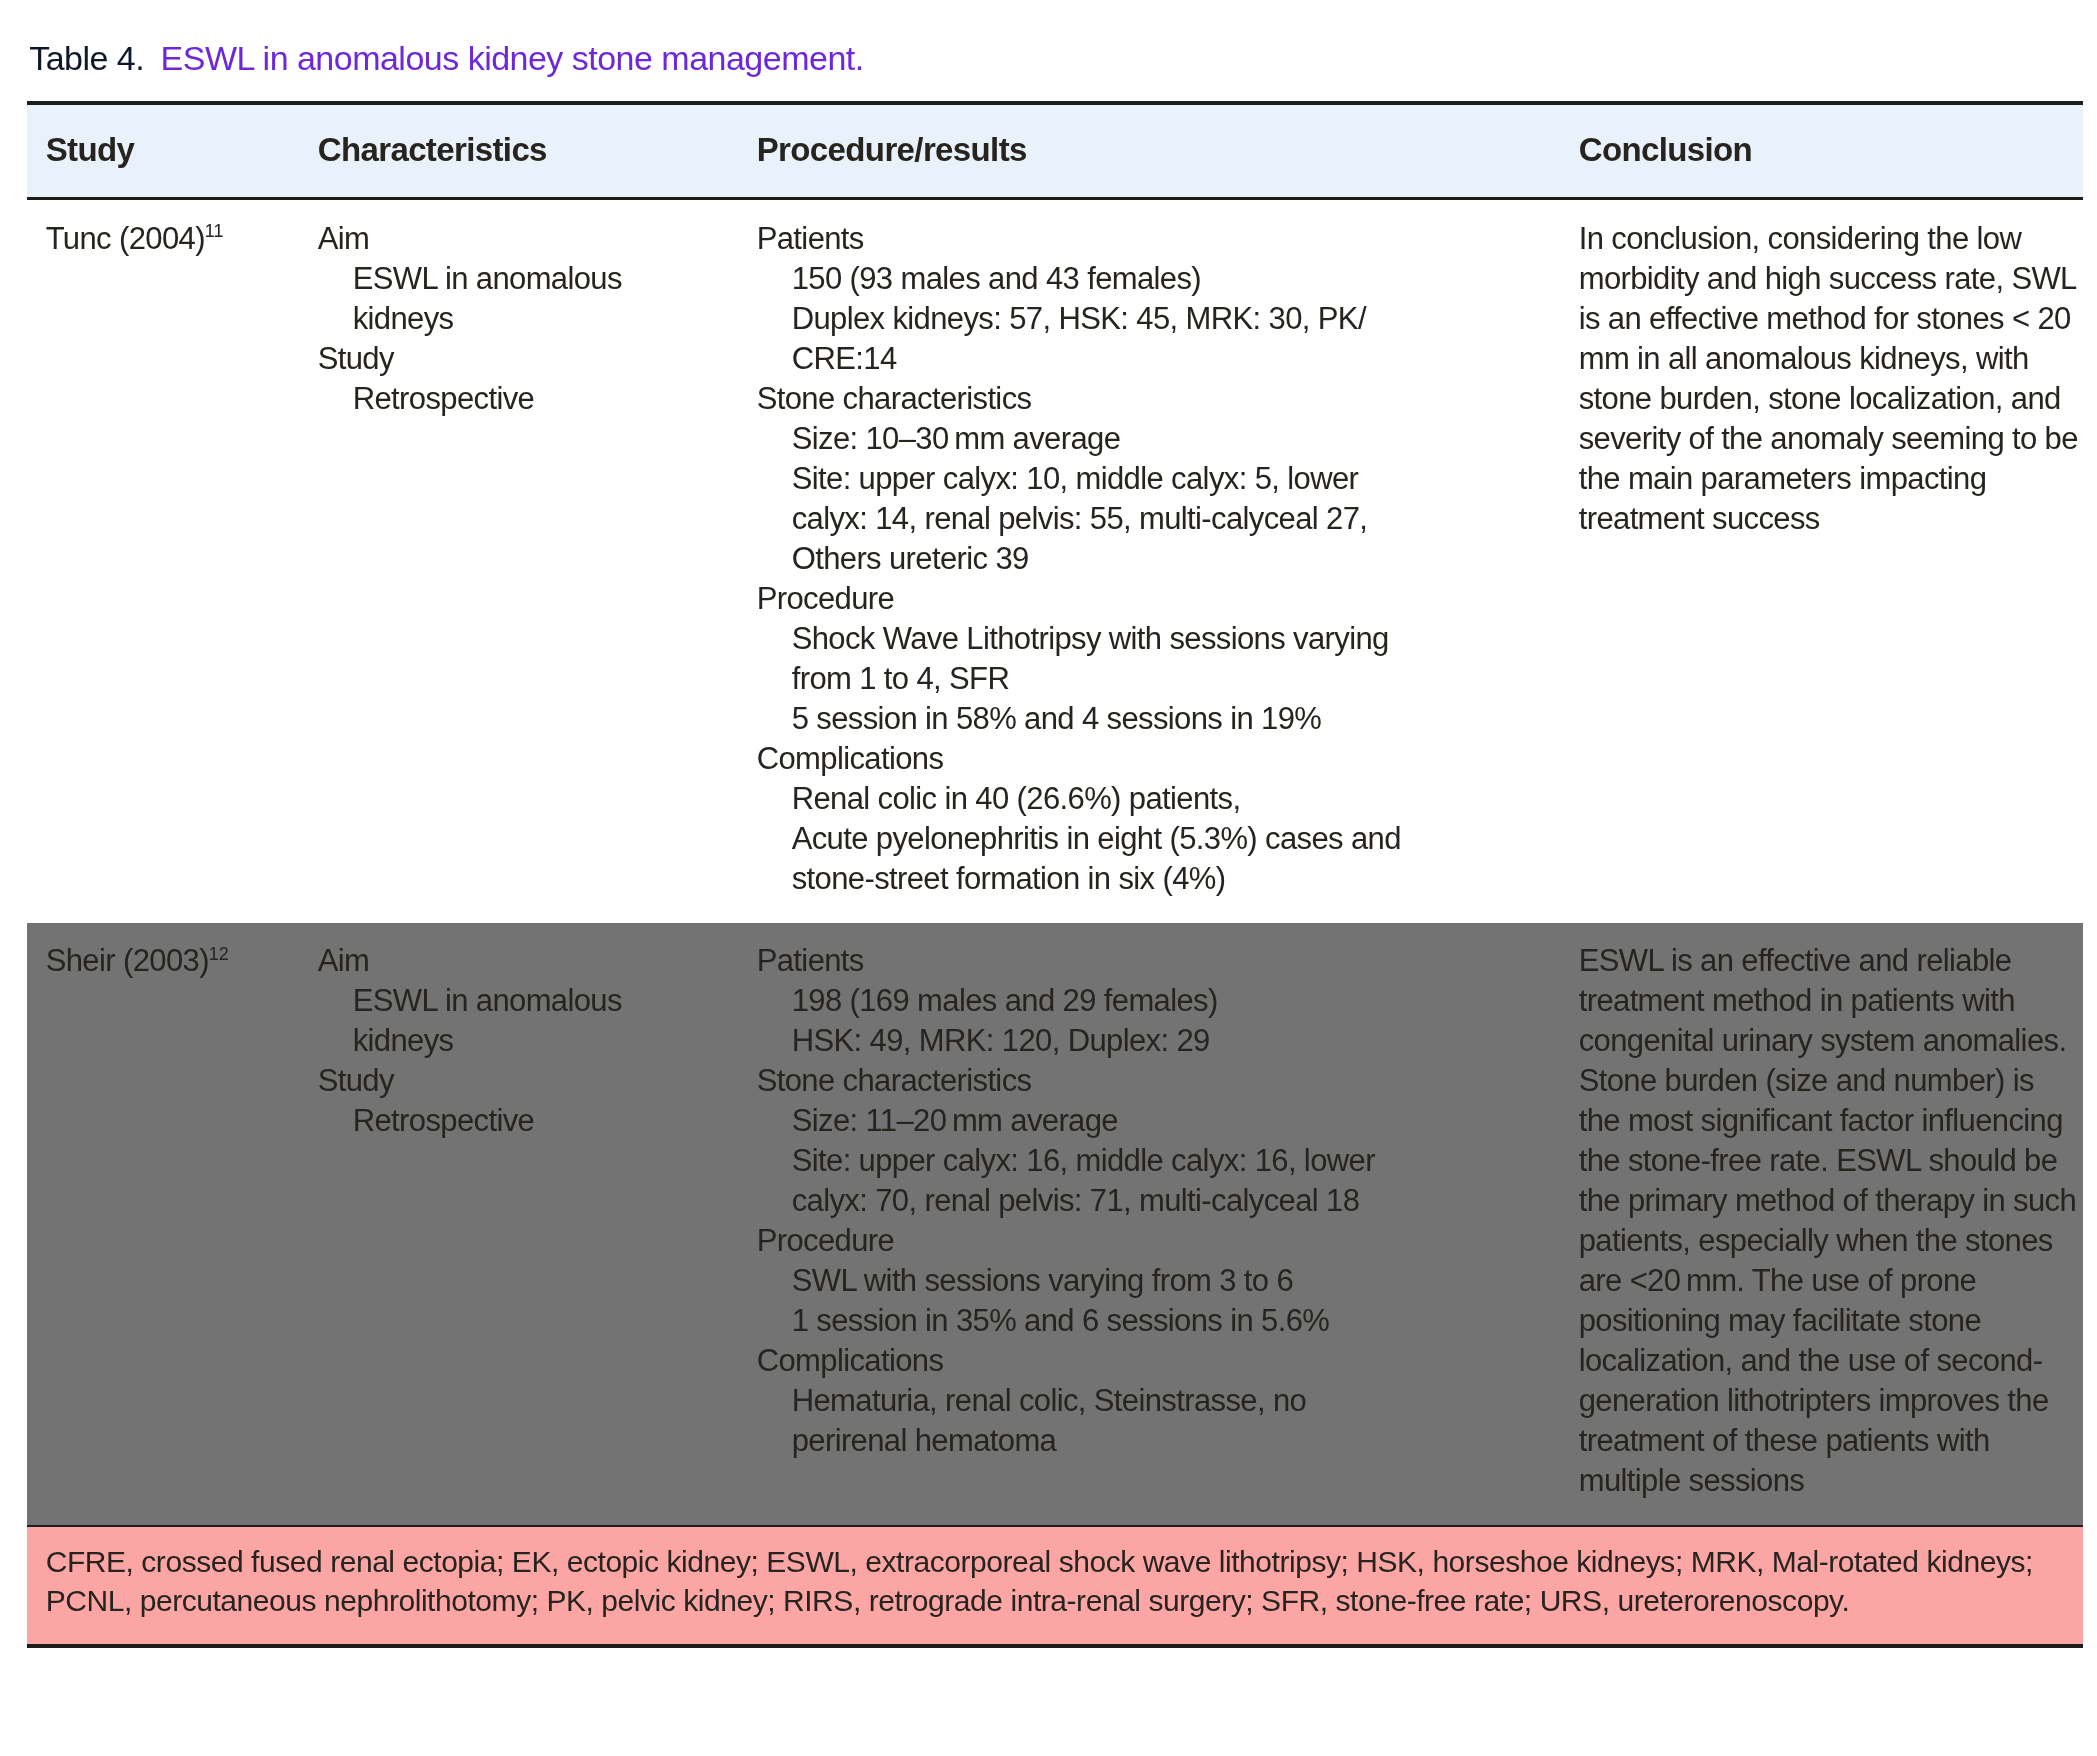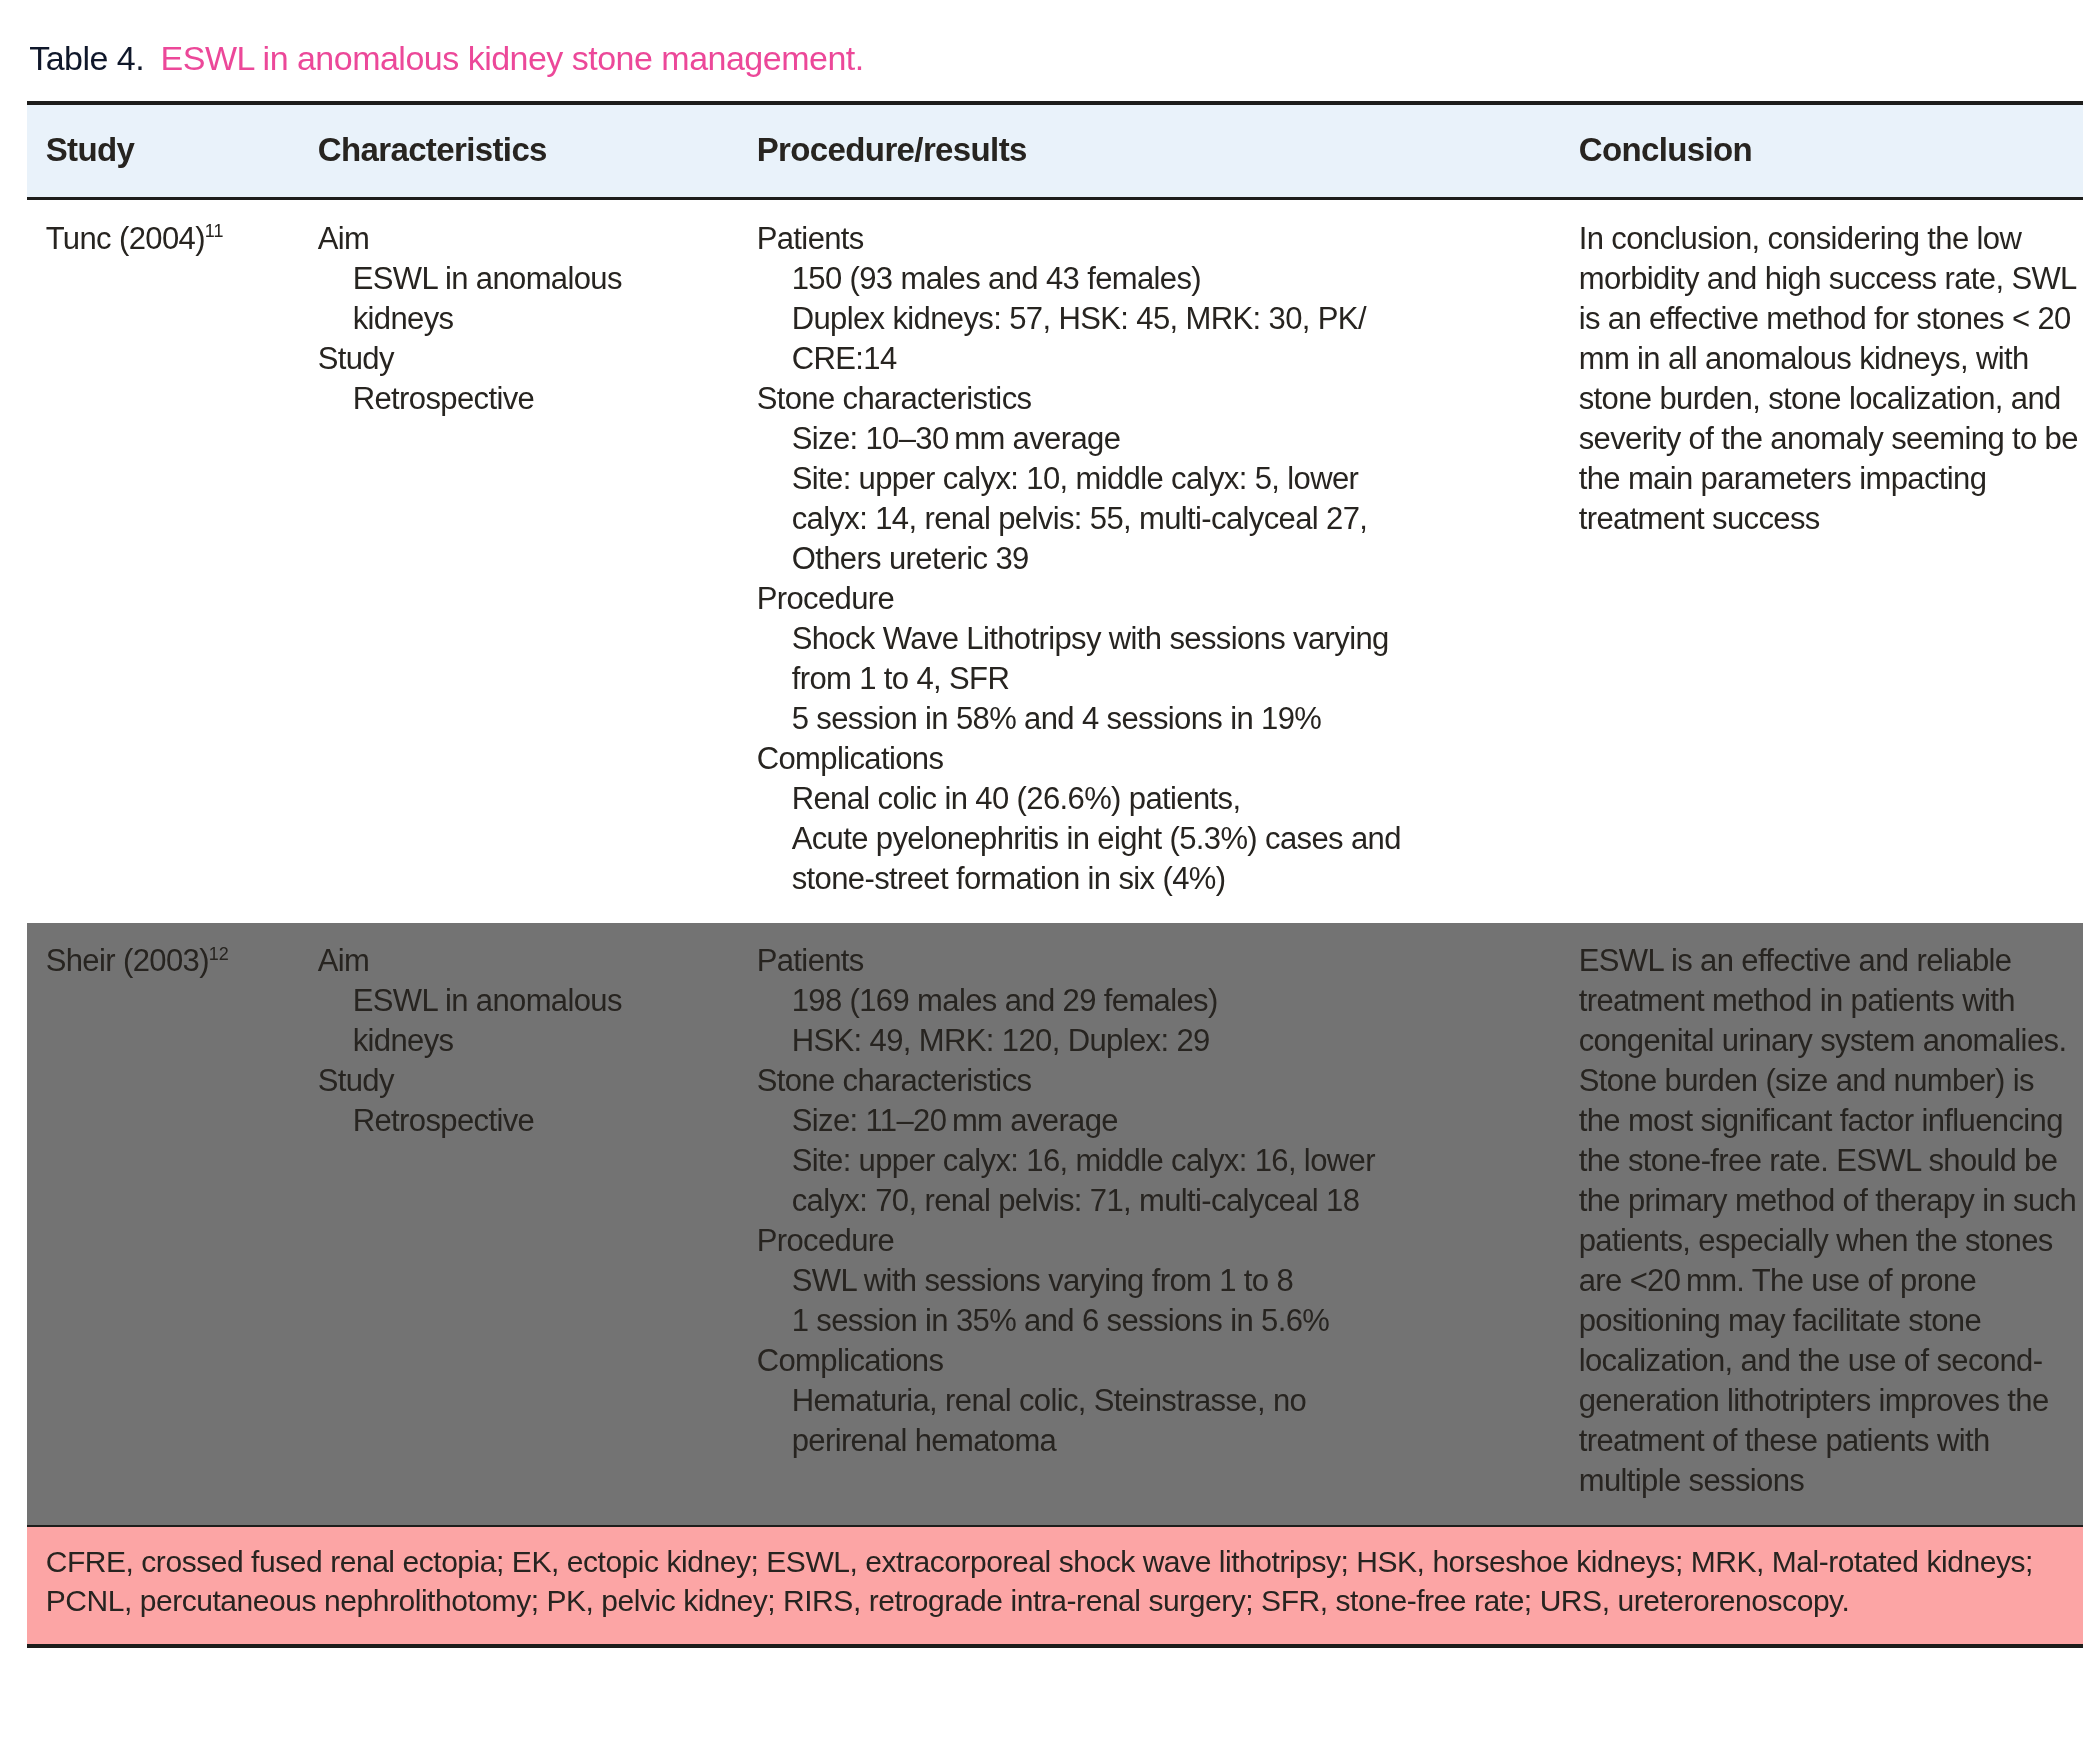--- a/index.html
+++ b/index.html
@@ -21,21 +21,21 @@
     font-size: 34px;
     line-height: 42px;
     margin: 5.5px 0 22px 1.8px;
     letter-spacing: -0.015em;
   }
   .title-label {
     color: #0f172a;
     font-weight: normal;
     margin-right: 16.4px;
   }
-  .title-text { color: #ec4899; }
+  .title-text { color: #6d28d9; }
 
   table.data-table {
     width: 2056px;
     table-layout: fixed;
     border-collapse: collapse;
     border-top: 4.6px solid #1d1d1b;
     border-bottom: 4.6px solid #1d1d1b;
     font-size: 31px;
     line-height: 40px;
     letter-spacing: -0.02em;
@@ -160,21 +160,21 @@
         <td>
           <div>
               <div class="ln">Patients</div>
               <div class="ln ind">198 (169 males and 29 females)</div>
               <div class="ln ind">HSK: 49, MRK: 120, Duplex: 29</div>
               <div class="ln">Stone characteristics</div>
               <div class="ln ind">Size: 11–20 mm average</div>
               <div class="ln ind">Site: upper calyx: 16, middle calyx: 16, lower</div>
               <div class="ln ind">calyx: 70, renal pelvis: 71, multi-calyceal 18</div>
               <div class="ln">Procedure</div>
-              <div class="ln ind">SWL with sessions varying from 1 to 8</div>
+              <div class="ln ind">SWL with sessions varying from 3 to 6</div>
               <div class="ln ind">1 session in 35% and 6 sessions in 5.6%</div>
               <div class="ln">Complications</div>
               <div class="ln ind">Hematuria, renal colic, Steinstrasse, no</div>
               <div class="ln ind">perirenal hematoma</div>
             </div>
         </td>
         <td>
           <div class="conclusion-text">ESWL is an effective and reliable treatment method in patients with congenital urinary system anomalies. Stone burden (size and number) is the most significant factor influencing the stone-free rate. ESWL should be the primary method of therapy in such patients, especially when the stones are &lt;20 mm. The use of prone positioning may facilitate stone localization, and the use of second-generation lithotripters improves the treatment of these patients with multiple sessions</div>
         </td>
       </tr>

